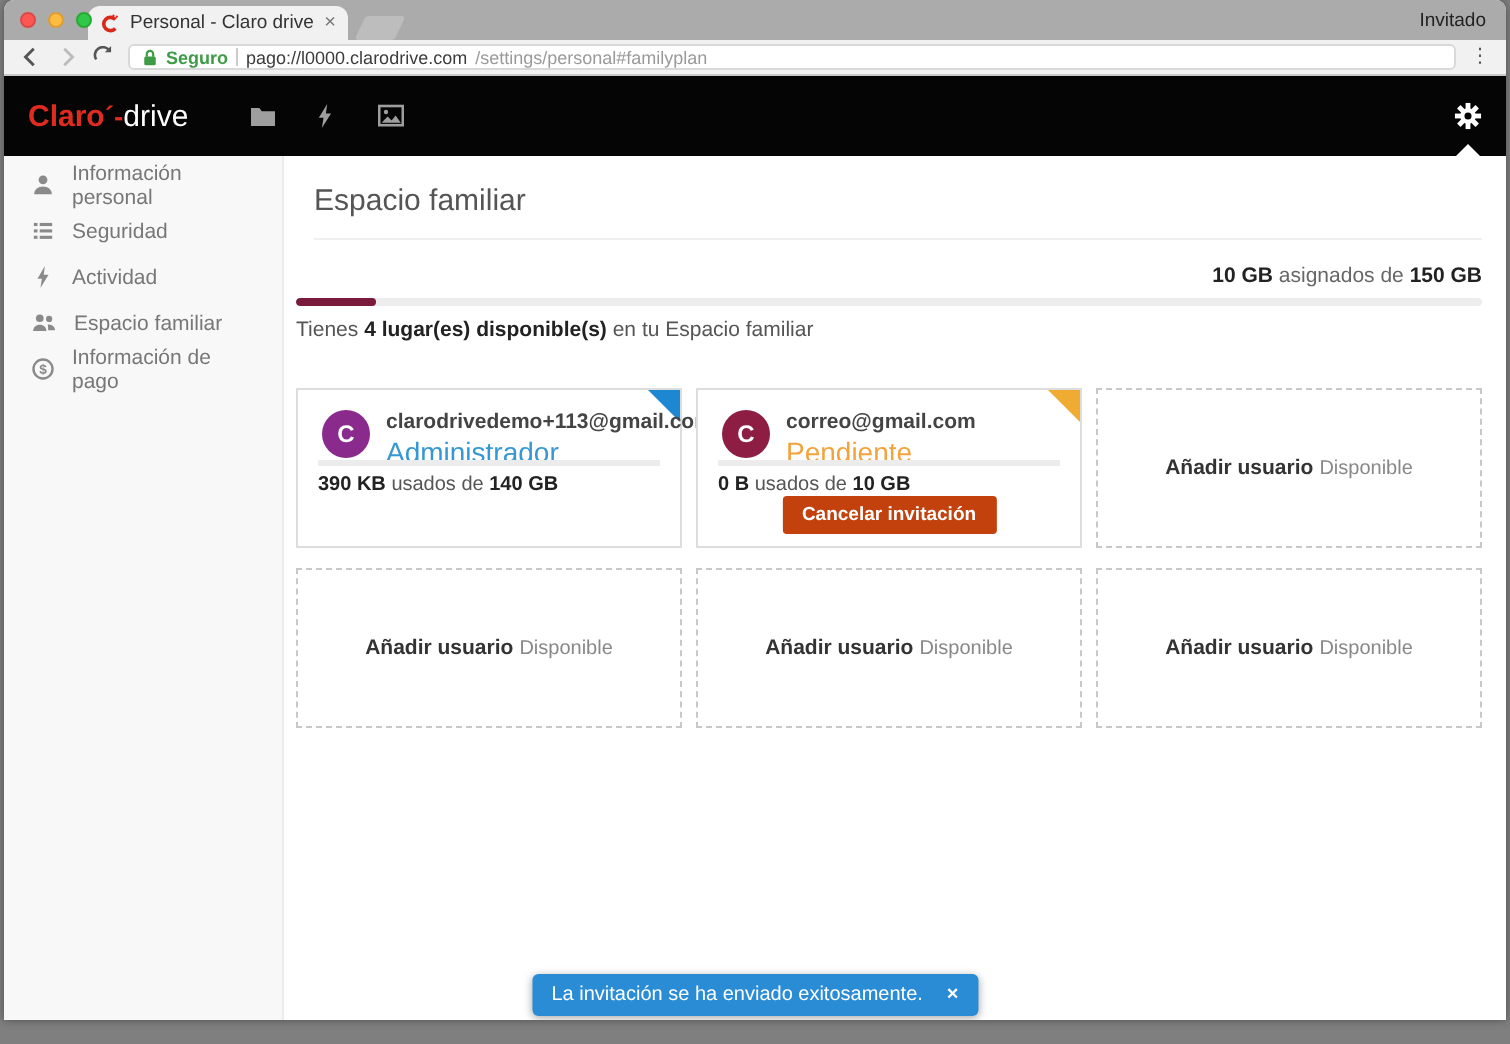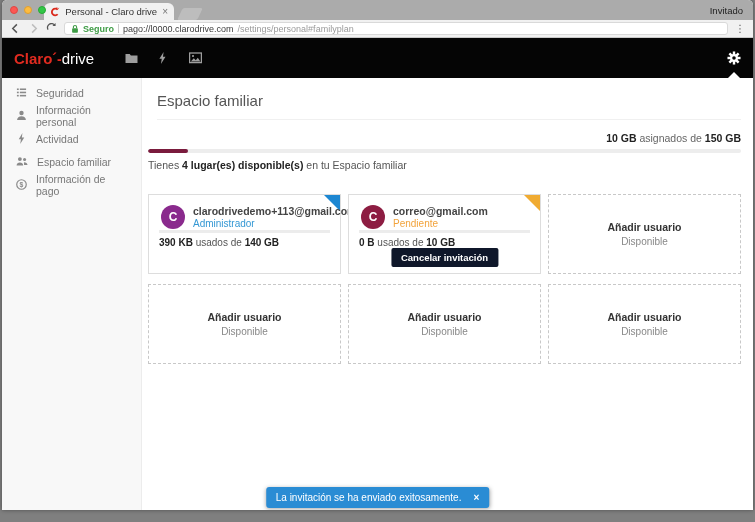--- a/index.html
+++ b/index.html
@@ -7,21 +7,21 @@
   .screen { position:relative; width:755px; height:522px; background:#7f7f7f; overflow:hidden; }
   .window { position:absolute; top:0; left:2px; right:2px; bottom:12px; display:flex; flex-direction:column; background:#fff; border-radius:5px 5px 0 0; box-shadow:0 0 4px rgba(0,0,0,.4); }
 
   
   .tab-bar { height:20px; background:#ababab; border-radius:5px 5px 0 0; display:flex; align-items:flex-end; position:relative; }
   .traffic { position:absolute; left:8px; top:6px; display:flex; gap:6px; }
   .traffic span { width:8px; height:8px; border-radius:50%; display:block; }
   .t-red { background:#fc5753; border:1px solid #df4744; }
   .t-yellow { background:#fdbc40; border:1px solid #de9f34; }
   .t-green { background:#33c748; border:1px solid #27aa35; }
-  .tab { margin-left:42px; width:130px; height:17px; background:#f1f1f1; border-radius:6px 6px 0 0; display:flex; align-items:center; padding:0 6px; gap:5px; font-size:9.5px; color:#333;text-align:right; }
+  .tab { margin-left:42px; width:130px; height:17px; background:#f1f1f1; border-radius:6px 6px 0 0; display:flex; align-items:center; padding:0 6px; gap:5px; font-size:9.5px; color:#333; }
   .tab-title { flex:1; white-space:nowrap; overflow:hidden; }
   .tab-close { color:#777; font-size:10px; cursor:default; }
   .newtab { width:20px; height:12px; background:#bdbdbd; margin-left:6px; transform:skewX(-25deg); border-radius:2px; }
   .guest { margin-left:auto; align-self:center; padding-right:10px; font-size:9.5px; color:#222; }
 
   .url-bar { height:18px; background:#f1f1f1; border-bottom:1px solid #c9c9c9; display:flex; align-items:center; padding:0 8px; gap:7px; }
   .nav-ic { width:11px; height:11px; display:flex; }
   .omnibox { flex:1; height:13px; background:#fff; border:1px solid #d9d9d9; border-radius:3px; display:flex; align-items:center; padding:0 6px; gap:4px; font-size:9px; }
   .secure { color:#3f9c46; font-weight:bold; }
   .om-div { width:1px; height:9px; background:#ccc; }
@@ -49,35 +49,35 @@
   .page-title { font-size:15px; font-weight:400; color:#555; margin:14px 0 0 9px; padding-bottom:10px; border-bottom:1px solid #f0f0f0; }
   .quota-row { text-align:right; font-size:10.5px; color:#666; margin-top:12px; }
   .quota-row b { color:#222; }
   .progress { height:4px; background:#ededed; border-radius:2px; margin-top:5px; overflow:hidden; }
   .progress-fill { height:100%; background:#7a1b3d; border-radius:2px; }
   .availability { font-size:10.5px; color:#555; margin-top:6px; }
   .availability b { color:#222;margin-top:37px; }
 
   .cards { display:grid; grid-template-columns:repeat(3,1fr); gap:10px 7px; margin-top:23px; }
   .card { height:80px; background:#fff; border:1px solid #ddd; position:relative; }
-  .card.empty { border:1px dashed #c8c8c8; display:flex; flex-direction:column; align-items:center; justify-content:center; gap:3px; cursor:pointer; }
+  .card.empty { border:1px dashed #c8c8c8; display:flex; flex-direction:row; align-items:center; justify-content:center; gap:3px; cursor:pointer; }
   .corner { position:absolute; top:0; right:0; width:0; height:0; border-left:16px solid transparent; }
   .corner.blue { border-top:16px solid #1d87d2; }
   .corner.orange { border-top:16px solid #f0ab32; }
   .avatar { position:absolute; top:10px; left:12px; width:24px; height:24px; border-radius:50%; color:#fff; font-weight:bold; font-size:12px; display:flex; align-items:center; justify-content:center; }
   .avatar.purple { background:#8a2a8d; }
   .avatar.maroon { background:#8d1d42; }
   .card-email { position:absolute; top:10px; left:44px; font-size:10.5px; font-weight:bold; color:#444; white-space:nowrap; }
-  .card-role { position:absolute; top:23px; left:44px; font-size:10px; }
+  .card-role { position:absolute; top:23px; left:44px; font-size:14px; }
   .card-role.admin { color:#3598d4; }
   .card-role.pending { color:#f2a33c; }
   .card-bar { position:absolute; top:35px; left:10px; right:10px; height:3px; background:#ececec; }
   .card-usage { position:absolute; top:42px; left:10px; font-size:10px; color:#555; }
   .card-usage b { color:#222; }
-  .cancel-btn { position:absolute; bottom:6px; left:50%; transform:translateX(-50%); background:#0f172a; color:#fff; border:none; border-radius:2px; font-family:"Liberation Sans",sans-serif; font-size:9.5px; font-weight:bold; padding:4px 10px; white-space:nowrap; cursor:pointer; }
+  .cancel-btn { position:absolute; bottom:6px; left:50%; transform:translateX(-50%); background:#c2410c; color:#fff; border:none; border-radius:2px; font-family:"Liberation Sans",sans-serif; font-size:9.5px; font-weight:bold; padding:4px 10px; white-space:nowrap; cursor:pointer; }
   .empty-title { font-size:10.5px; font-weight:bold; color:#333; }
   .empty-sub { font-size:10px; color:#888; }
 
   .toast { position:absolute; bottom:2px; left:50%; transform:translateX(-50%); background:#2a8cd4; color:#fff; font-size:10px; padding:5px 10px; border-radius:3px; display:flex; align-items:center; gap:12px; box-shadow:0 1px 4px rgba(0,0,0,.35); white-space:nowrap; }
   .toast-close { font-weight:bold; cursor:pointer; font-size:10px; }
 </style>
 </head>
 <body>
 
 <div class="screen">
@@ -167,37 +167,37 @@
           </svg>
       </span>
       <span class="caret"></span>
     </div>
 
     <div class="app-body">
 
       <div class="sidebar">
         <div class="side-item">
           <svg width="11" height="11" viewBox="0 0 12 12">
+              <circle cx="6" cy="3.2" r="2.4" fill="#8a8a8a"></circle>
+              <path d="M1.2 11c0-2.6 2.1-4.2 4.8-4.2s4.8 1.6 4.8 4.2z" fill="#8a8a8a"></path>
+            </svg>
+          <span>Información personal</span>
+        </div>
+        <div class="side-item">
+          <svg width="11" height="11" viewBox="0 0 12 12">
               <g fill="#8a8a8a">
                 <rect x="1" y="1.6" width="2" height="1.7"></rect>
                 <rect x="4.2" y="1.6" width="6.8" height="1.7"></rect>
                 <rect x="1" y="5.1" width="2" height="1.7"></rect>
                 <rect x="4.2" y="5.1" width="6.8" height="1.7"></rect>
                 <rect x="1" y="8.6" width="2" height="1.7"></rect>
                 <rect x="4.2" y="8.6" width="6.8" height="1.7"></rect>
               </g>
             </svg>
           <span>Seguridad</span>
-        </div>
-        <div class="side-item">
-          <svg width="11" height="11" viewBox="0 0 12 12">
-              <circle cx="6" cy="3.2" r="2.4" fill="#8a8a8a"></circle>
-              <path d="M1.2 11c0-2.6 2.1-4.2 4.8-4.2s4.8 1.6 4.8 4.2z" fill="#8a8a8a"></path>
-            </svg>
-          <span>Información personal</span>
         </div>
         <div class="side-item">
           <svg width="11" height="11" viewBox="0 0 12 12">
               <path d="M7 0L3 6.9h2.4L4.6 12 9 4.8H6.4z" fill="#8a8a8a"></path>
             </svg>
           <span>Actividad</span>
         </div>
         <div class="side-item">
           <svg width="12" height="11" viewBox="0 0 13 12">
               <g fill="#8a8a8a">

